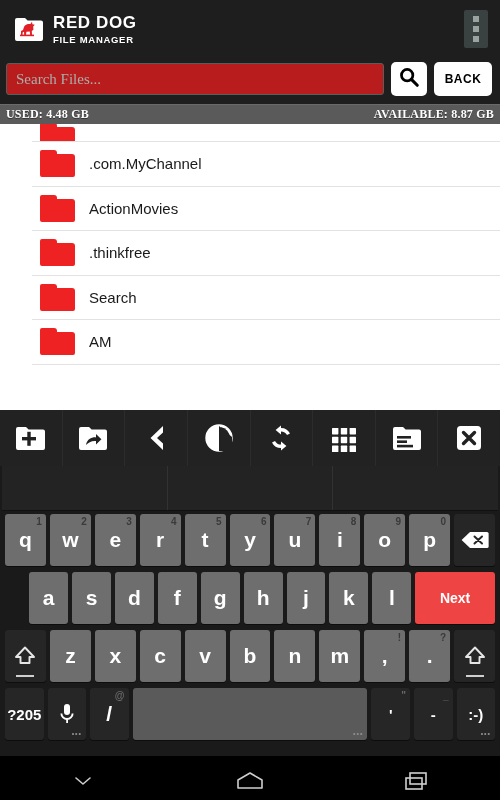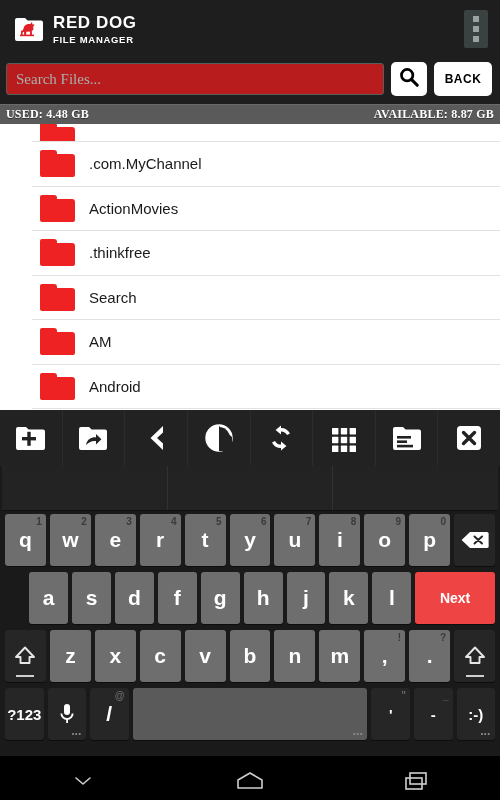--- a/index.html
+++ b/index.html
@@ -221,27 +221,20 @@
           <span class="body"></span>
         </div>
       <div class="file-name">Search</div>
     </div>
     <div class="file-row">
       <div class="folder-ico">
           <span class="tab"></span>
           <span class="body"></span>
         </div>
       <div class="file-name">AM</div>
-    </div>
-    <div class="file-row">
-      <div class="folder-ico">
-          <span class="tab"></span>
-          <span class="body"></span>
-        </div>
-      <div class="file-name">Android</div>
     </div>
   </div>
 
   <div class="toolbar">
     <div class="tool">
       <svg width="30" height="26" viewBox="0 0 30 26">
         <path d="M0 4 a2 2 0 0 1 2-2 h8 l2.6 2.6 H27 a2 2 0 0 1 2 2 V23 a2 2 0 0 1 -2 2 H2 a2 2 0 0 1 -2 -2 Z" fill="#fff"></path>
         <rect x="6" y="12" width="14" height="3.4" fill="#222"></rect>
         <rect x="11.3" y="6.8" width="3.4" height="14" fill="#222"></rect>
       </svg>
@@ -429,21 +422,21 @@
         </div>
       <div class="key dark">
         <svg width="22" height="22" viewBox="0 0 22 22">
           <path d="M11 2.5 L20 12 H15.5 V18 H6.5 V12 H2 Z" fill="none" stroke="#e6e6e6" stroke-width="1.9" stroke-linejoin="round"></path>
         </svg>
         <span class="underbar"></span>
       </div>
     </div>
 
     <div class="krow">
-      <div class="key dark small">?123</div>
+      <div class="key dark small">?205</div>
       <div class="key dark">
         <svg width="18" height="24" viewBox="0 0 18 24">
           <rect x="6" y="2" width="6" height="11" rx="3" fill="#fff"></rect>
           <path d="M3.4 11.4 a5.6 5.6 0 0 0 11.2 0" fill="none" stroke="#fff" stroke-width="1.9"></path>
           <rect x="8.2" y="17" width="1.8" height="4" fill="#fff"></rect>
         </svg>
         <span class="dots">•••</span>
       </div>
       <div class="key dark">
         <span class="hint">@</span>

